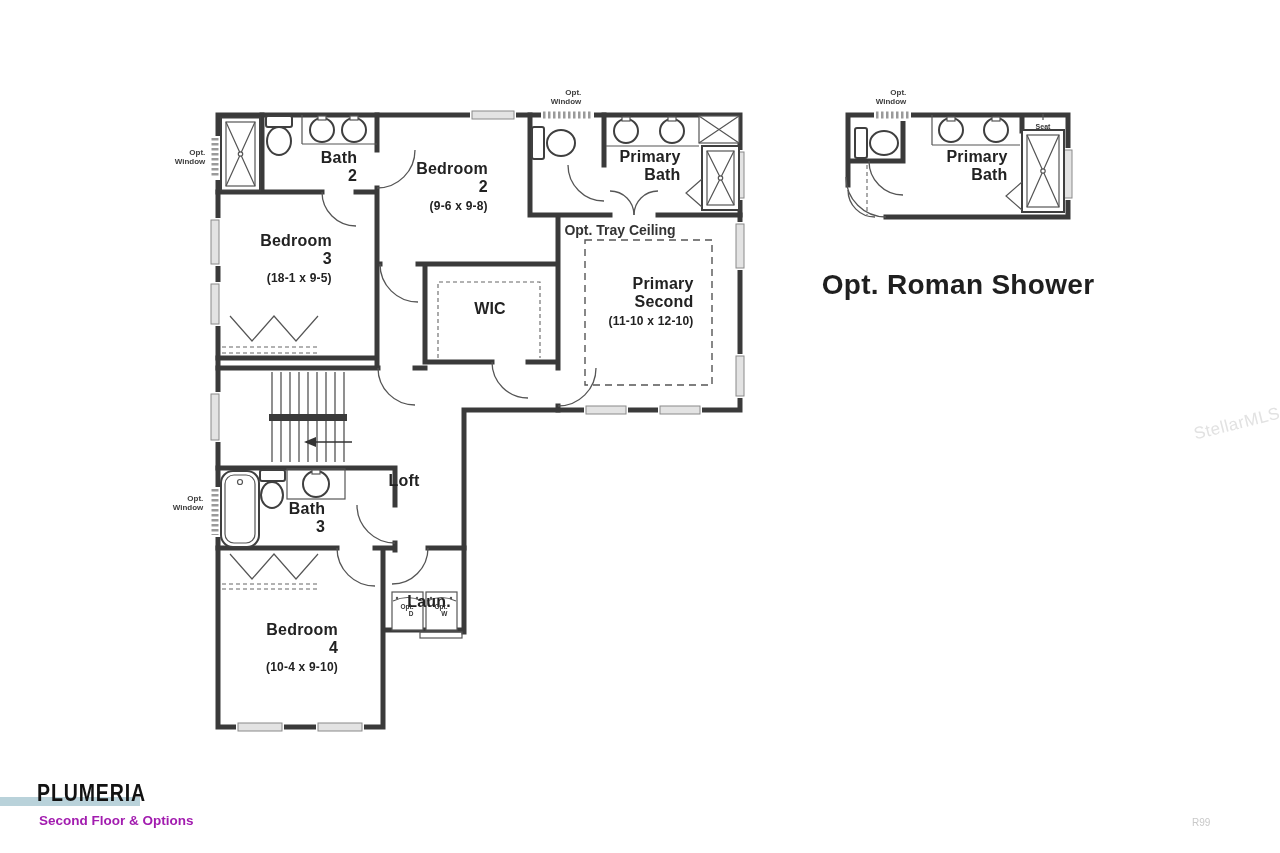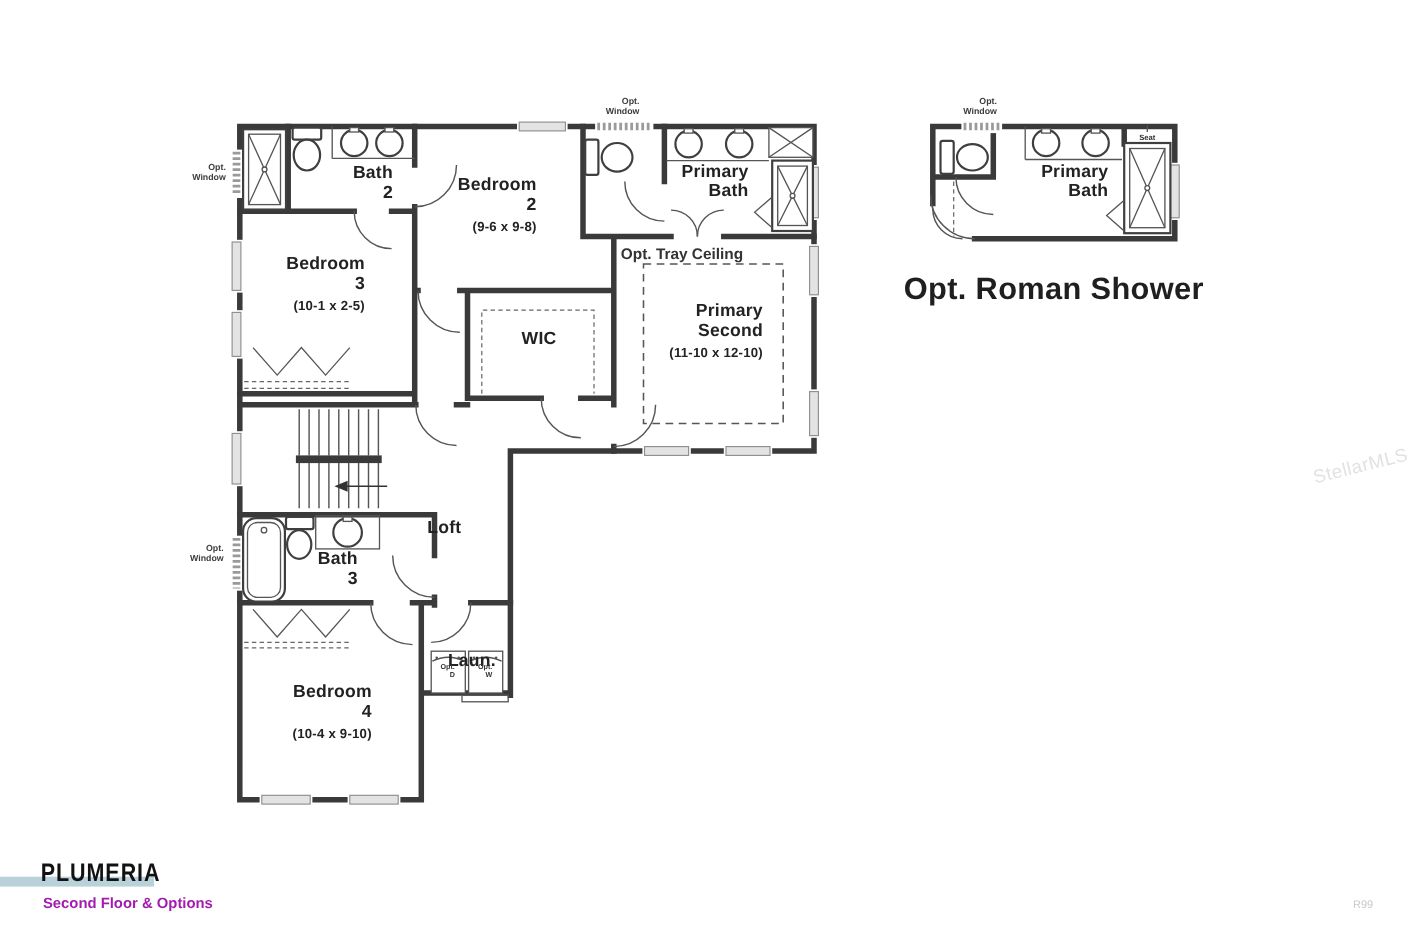--- a/index.html
+++ b/index.html
@@ -17,26 +17,26 @@
   .win{fill:#e3e3e3;stroke:#8a8a8a;stroke-width:1;}
   .winhatch{stroke:#9a9a9a;stroke-width:7;stroke-dasharray:2.5,2.5;fill:none;}
   .tread{stroke:#555;stroke-width:1.3;fill:none;}
   .lbl{position:absolute;transform:translate(-50%,-50%);text-align:right;color:#222;white-space:nowrap;}
   .room-name{font-size:16px;font-weight:700;line-height:1.15;letter-spacing:.2px;}
   .room-dims{font-size:12px;font-weight:600;margin-top:2px;letter-spacing:.2px;}
   .small-note{font-size:8px;font-weight:700;line-height:1.15;color:#3d3d3d;}
   .tray-note{font-size:14px;font-weight:700;color:#333;}
   .seat-note{font-size:7px;font-weight:700;color:#333;}
   .wd-note{font-size:6.5px;font-weight:700;line-height:1.05;color:#333;}
-  .caption{font-size:28px;font-weight:700;letter-spacing:.3px;color:#1f1f1f;}
+  .caption{font-size:28px;font-weight:700;letter-spacing:.3px;color:#1f1f1f;margin-top:22px;}
   #brand{position:absolute;left:37px;top:780px;font-size:23px;font-weight:800;letter-spacing:1px;
          color:#121212;transform:scaleX(.85);transform-origin:left top;z-index:2;}
   #brand-bar{position:absolute;left:0;top:797px;width:140px;height:9px;background:#b9d2da;z-index:1;}
   #subtitle{position:absolute;left:39px;top:813px;font-size:13.5px;font-weight:600;color:#a21caf;}
-  #sheet-code{position:absolute;left:1230px;top:817px;font-size:10px;color:#c9c9c9;}
+  #sheet-code{position:absolute;left:1192px;top:817px;font-size:10px;color:#c9c9c9;}
   #watermark{position:absolute;left:1193px;top:414px;font-size:17px;color:#e2e2e2;
              transform:rotate(-14deg);letter-spacing:.5px;}
 </style>
 </head>
 <body>
 
 <div id="page">
 
   <svg id="plan-svg" viewBox="0 0 1280 853">
 
@@ -226,21 +226,21 @@
 
   <div class="lbl" style="left:452px;top:186px">
     <div class="room-name">Bedroom</div>
     <div class="room-name">2</div>
     <div class="room-dims">(9-6 x 9-8)</div>
   </div>
 
   <div class="lbl" style="left:296px;top:258px">
     <div class="room-name">Bedroom</div>
     <div class="room-name">3</div>
-    <div class="room-dims">(10-1 x 2-5)</div>
+    <div class="room-dims">(18-1 x 9-5)</div>
   </div>
 
   <div class="lbl" style="left:490px;top:309px">
     <div class="room-name">WIC</div>
   </div>
 
   <div class="lbl" style="left:650px;top:166px">
     <div class="room-name">Primary</div>
     <div class="room-name">Bath</div>
   </div>

